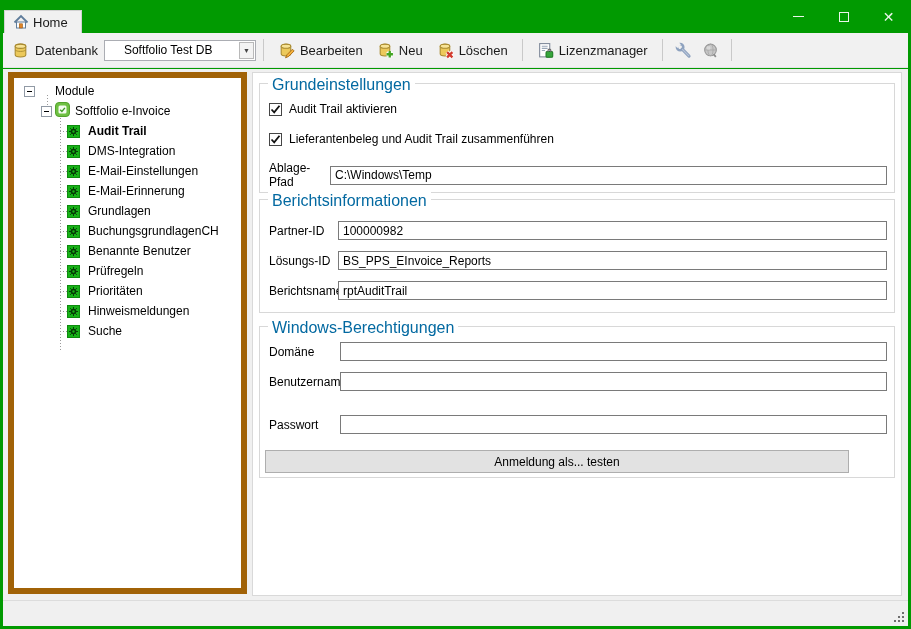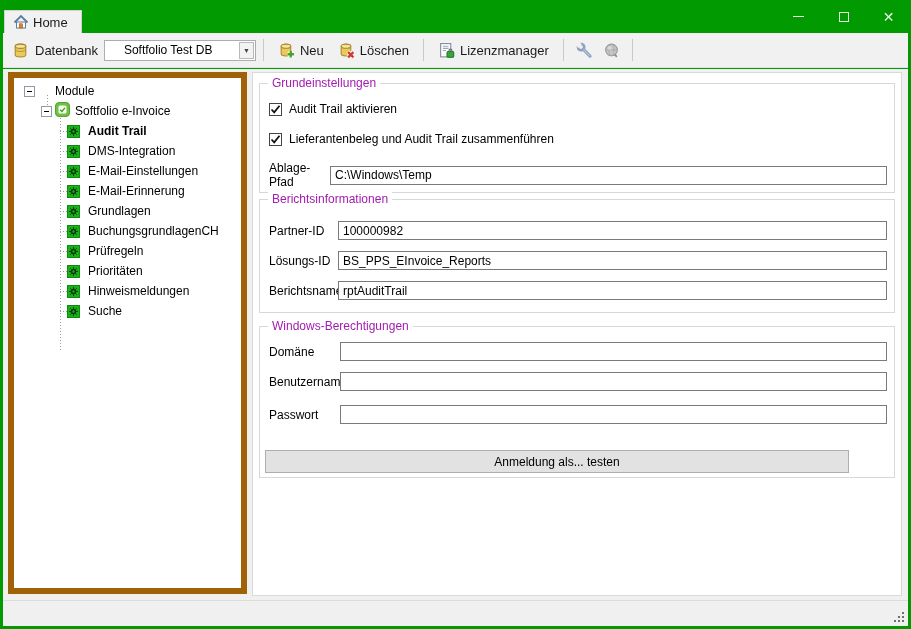--- a/index.html
+++ b/index.html
@@ -84,21 +84,21 @@
     background-image:repeating-linear-gradient(to bottom,#9b9b9b 0 1px,transparent 1px 3px);
   }
   .vline1 { left:33px; top:17px; height:12px; }
   .vline2 { left:46px; top:40px; height:232px; }
   
   .right-panel {
     position:absolute; left:249px; top:3px; width:650px; height:524px;
     background:#fff; border:1px solid #d9d9d9;
   }
   .groupbox { position:absolute; left:6px; width:636px; border:1px solid #d8d8d8; background:#fff; }
-  .gb-title { position:absolute; top:-8px; left:8px; background:#fff; padding:0 4px; font-size:12px; color:#a21caf; }
+  .gb-title { position:absolute; top:-8px; left:8px; background:#fff; padding:0 4px; font-size:16px; color:#0369a1; }
   .g1 { top:10px; height:110px; }
   .g2 { top:126px; height:114px; }
   .g3 { top:253px; height:152px; }
   .cb-row { position:absolute; left:9px; display:flex; align-items:center; gap:7px; }
   .checkbox {
     width:13px; height:13px; background:#fff; border:1px solid #454545;
     display:flex; align-items:center; justify-content:center; flex:0 0 auto;
   }
   .field-row { position:absolute; left:9px; right:7px; display:flex; align-items:center; }
   .field-label { flex:0 0 auto; }
@@ -167,20 +167,30 @@
     <div class="combo">
       <span class="combo-text">Softfolio Test DB</span>
       <span class="combo-arrow">▼</span>
     </div>
     <span class="tb-sep"></span>
     <div class="tb-btn">
       <span class="icon16">
         <svg width="17" height="17" viewBox="0 0 16 16">
           <path d="M3 4c0-1.3 2-2.1 4.5-2.1S12 2.7 12 4v7c0 1.3-2 2.1-4.5 2.1S3 12.3 3 11z" fill="#ecc95b" stroke="#a8892f"></path>
           <ellipse cx="7.5" cy="4" rx="4.5" ry="1.9" fill="#f7e396" stroke="#a8892f"></ellipse>
+          <path d="M14.8 6.2 9.6 11.4l-1.3 2.9 2.9-1.3 5.2-5.2z" fill="#f4b13c" stroke="#a3650f" stroke-width="0.8" transform="translate(-1.2 0.6)"></path>
+        </svg>
+      </span>
+      <span>Bearbeiten</span>
+    </div>
+    <div class="tb-btn">
+      <span class="icon16">
+        <svg width="17" height="17" viewBox="0 0 16 16">
+          <path d="M3 4c0-1.3 2-2.1 4.5-2.1S12 2.7 12 4v7c0 1.3-2 2.1-4.5 2.1S3 12.3 3 11z" fill="#ecc95b" stroke="#a8892f"></path>
+          <ellipse cx="7.5" cy="4" rx="4.5" ry="1.9" fill="#f7e396" stroke="#a8892f"></ellipse>
           <path d="M12 8.5v6M9 11.5h6" stroke="#fff" stroke-width="4"></path>
           <path d="M12 8.5v6M9 11.5h6" stroke="#43a524" stroke-width="2.2"></path>
         </svg>
       </span>
       <span>Neu</span>
     </div>
     <div class="tb-btn">
       <span class="icon16">
         <svg width="17" height="17" viewBox="0 0 16 16">
           <path d="M3 4c0-1.3 2-2.1 4.5-2.1S12 2.7 12 4v7c0 1.3-2 2.1-4.5 2.1S3 12.3 3 11z" fill="#ecc95b" stroke="#a8892f"></path>
@@ -305,20 +315,29 @@
           </span>
         <span class="tlabel">BuchungsgrundlagenCH</span>
       </div>
       <div class="trow lvl2">
         <span class="mod-icon">
             <svg width="9" height="9" viewBox="0 0 9 9">
               <circle cx="4.5" cy="4.5" r="2" fill="none" stroke="#063c06" stroke-width="1.6"></circle>
               <path d="M4.5 0v2M4.5 7v2M0 4.5h2M7 4.5h2M1.2 1.2l1.5 1.5M6.3 6.3l1.5 1.5M7.8 1.2 6.3 2.7M2.7 6.3 1.2 7.8" stroke="#063c06"></path>
             </svg>
           </span>
+        <span class="tlabel">Benannte Benutzer</span>
+      </div>
+      <div class="trow lvl2">
+        <span class="mod-icon">
+            <svg width="9" height="9" viewBox="0 0 9 9">
+              <circle cx="4.5" cy="4.5" r="2" fill="none" stroke="#063c06" stroke-width="1.6"></circle>
+              <path d="M4.5 0v2M4.5 7v2M0 4.5h2M7 4.5h2M1.2 1.2l1.5 1.5M6.3 6.3l1.5 1.5M7.8 1.2 6.3 2.7M2.7 6.3 1.2 7.8" stroke="#063c06"></path>
+            </svg>
+          </span>
         <span class="tlabel">Prüfregeln</span>
       </div>
       <div class="trow lvl2">
         <span class="mod-icon">
             <svg width="9" height="9" viewBox="0 0 9 9">
               <circle cx="4.5" cy="4.5" r="2" fill="none" stroke="#063c06" stroke-width="1.6"></circle>
               <path d="M4.5 0v2M4.5 7v2M0 4.5h2M7 4.5h2M1.2 1.2l1.5 1.5M6.3 6.3l1.5 1.5M7.8 1.2 6.3 2.7M2.7 6.3 1.2 7.8" stroke="#063c06"></path>
             </svg>
           </span>
         <span class="tlabel">Prioritäten</span>
@@ -388,21 +407,21 @@
       <div class="groupbox g3">
         <span class="gb-title">Windows-Berechtigungen</span>
         <div class="field-row" style="top:15px;">
           <span class="field-label">Domäne</span>
           <input class="textbox" type="text" value="" style="">
         </div>
         <div class="field-row" style="top:45px;">
           <span class="field-label">Benutzername</span>
           <input class="textbox" type="text" value="" style="">
         </div>
-        <div class="field-row" style="top:78px;">
+        <div class="field-row" style="top:88px;">
           <span class="field-label">Passwort</span>
           <input class="textbox" type="text" value="" style="">
         </div>
         <button class="test-btn">Anmeldung als... testen</button>
       </div>
 
     </div>
 
     <div class="statusbar">
       <div class="grip"></div>

